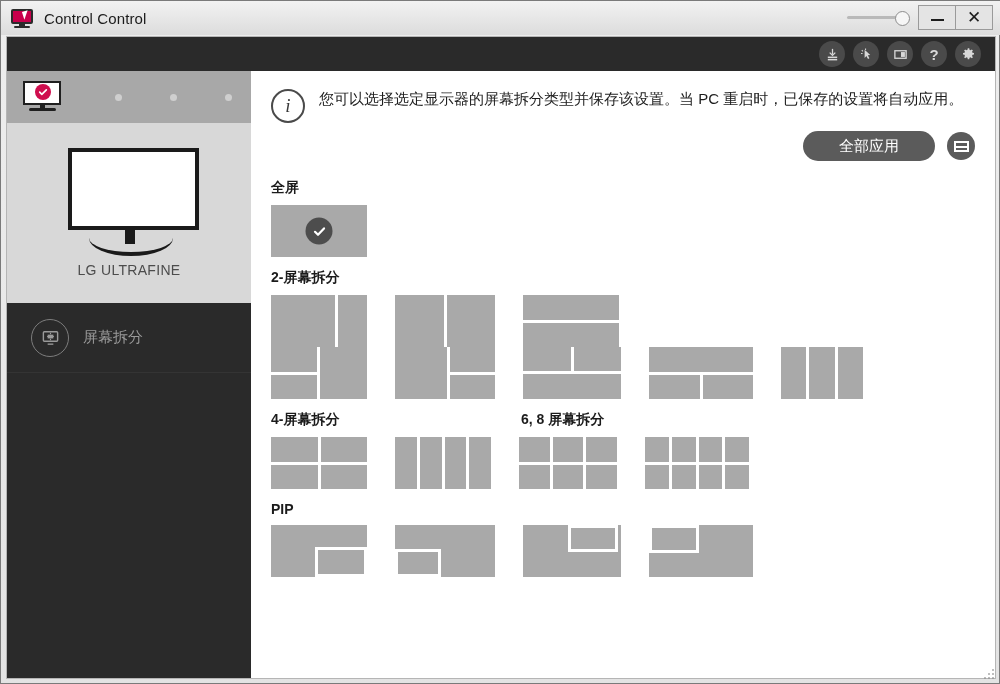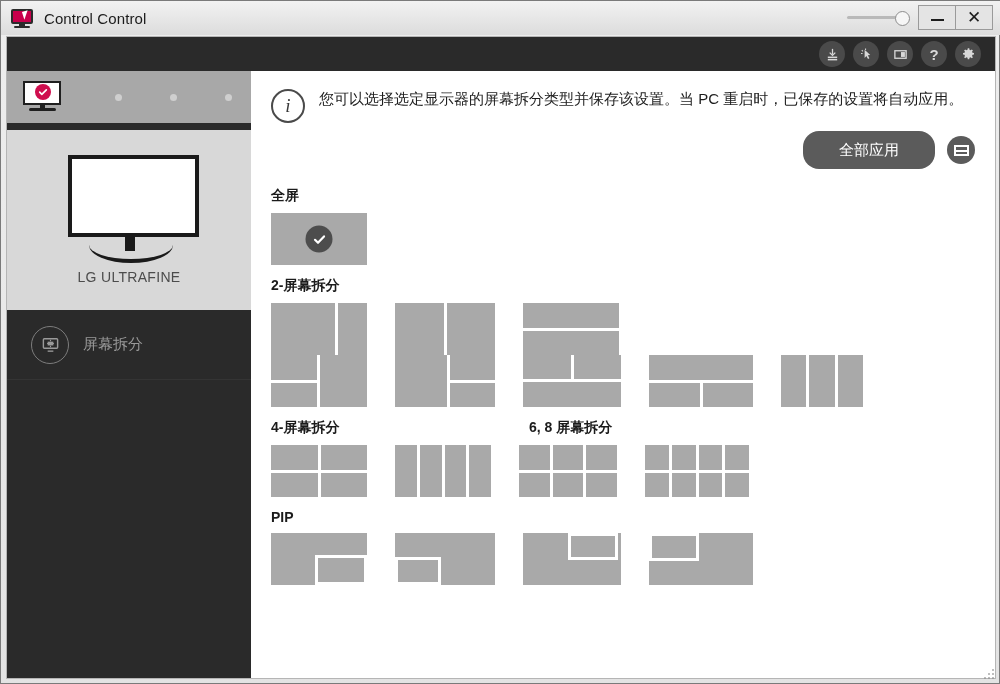--- a/index.html
+++ b/index.html
@@ -105,21 +105,21 @@
     position:absolute;left:14px;top:3px;width:16px;height:16px;border-radius:50%;
     background:#cf0e4e;display:flex;align-items:center;justify-content:center;
   }
   .mini-mon .chk svg{width:10px;height:10px;}
   .dot{
     width:7px;height:7px;border-radius:50%;background:#cfcfcf;
     margin-left:48px;flex:0 0 auto;
   }
   #mon-preview{
     height:180px;background:#d8d8d8;display:flex;flex-direction:column;
-    align-items:center;justify-content:center;margin-top:7px;
+    align-items:center;justify-content:center;
   }
   .big-mon{width:140px;height:108px;position:relative;}
   .big-mon .panel{
     position:absolute;left:9px;top:0;width:131px;height:82px;background:#fff;
     border:4px solid #1a1a1a;box-sizing:border-box;
   }
   .big-mon .neck{position:absolute;left:66px;top:82px;width:10px;height:14px;background:#1a1a1a;}
   .big-mon .base{
     position:absolute;left:30px;top:90px;width:84px;height:14px;
     border-bottom:4px solid #1a1a1a;border-radius:0 0 50% 50%/0 0 100% 100%;
@@ -160,21 +160,21 @@
   }
   #info-text{
     font-size:15px;line-height:1.55;color:#1c1c1c;max-width:660px;
   }
   #apply-row{
     display:flex;align-items:center;justify-content:flex-end;
     padding-right:20px;margin-top:8px;
   }
   #apply-all{
     background:#5b5b5b;color:#ffffff;border:none;border-radius:16px;
-    height:38px;width:132px;font-size:15px;cursor:pointer;
+    height:30px;width:132px;font-size:15px;cursor:pointer;
     font-family:"Liberation Sans",sans-serif;
   }
   #pbp-btn{
     width:28px;height:28px;border-radius:50%;background:#5b5b5b;margin-left:12px;
     display:flex;align-items:center;justify-content:center;cursor:pointer;
   }
   #pbp-btn .mk{
     width:15px;height:11px;border:2px solid #ffffff;box-sizing:border-box;position:relative;
   }
   #pbp-btn .mk:after{
@@ -199,21 +199,21 @@
   .check{
     position:absolute;left:50%;top:50%;transform:translate(-50%,-50%);
     width:27px;height:27px;border-radius:50%;background:#4d4d4d;
     display:flex;align-items:center;justify-content:center;
   }
   .check svg{width:14px;height:14px;}
   .pip-inner{
     position:absolute;border:3px solid #ffffff;box-sizing:border-box;background:#a9a9a9;
   }
   .dual-head{display:flex;align-items:flex-end;}
-  .dual-head .sec-title{margin-right:8px;}
+  .dual-head .sec-title{margin-right:0;}
 
   
   #grip{
     position:absolute;right:3px;bottom:2px;width:12px;height:12px;opacity:.55;
   }
   #grip span{position:absolute;width:2px;height:2px;background:#8a8a8a;}
 </style>
 </head>
 <body>
 

